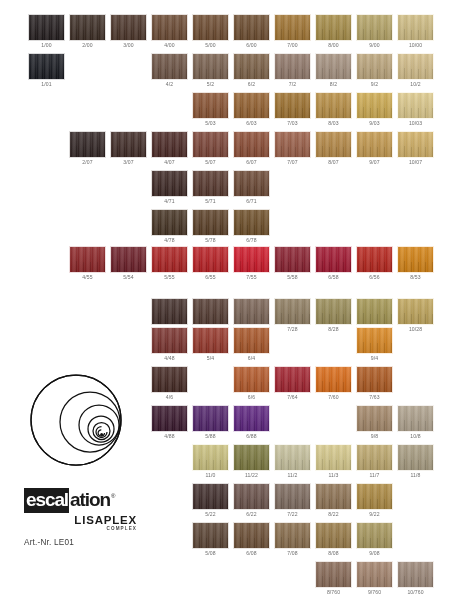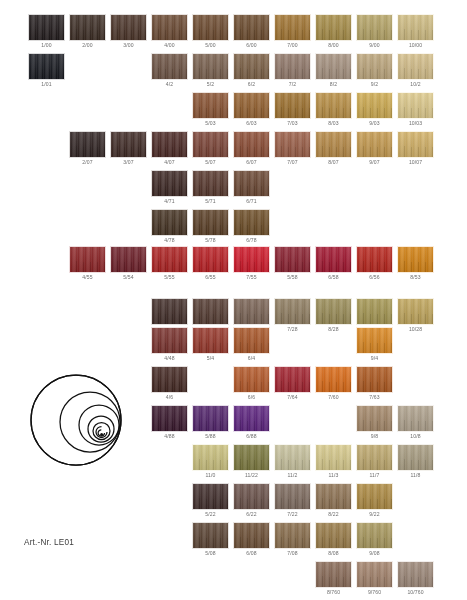--- a/index.html
+++ b/index.html
@@ -532,17 +532,26 @@
                  a5.5 5.5 0 0 1 -5.5 -5.5
                  a5.5 5.5 0 0 1 5.5 -5.5"></path>
         <path d="M80.5 63
                  a3.2 3.2 0 0 1 -3.2 3.2
                  a3.2 3.2 0 0 1 -3.2 -3.2
                  a3.2 3.2 0 0 1 3.2 -3.2"></path>
       </g>
       <circle cx="77.6" cy="64.6" r="1.5" fill="#111111"></circle>
     </svg>
 
+    <div id="wordmark">
+      <div class="wm-line">
+        <span class="wm-black">escal</span>
+          <span class="wm-white">ation</span>
+          <span class="wm-reg">®</span>
+      </div>
+      <div class="wm-sub">LISAPLEX</div>
+      <div class="wm-sub2">COMPLEX</div>
+    </div>
   </div>
 
   <div id="artnr">Art.-Nr. LE01</div>
 
 </div>
 
 </body></html>

